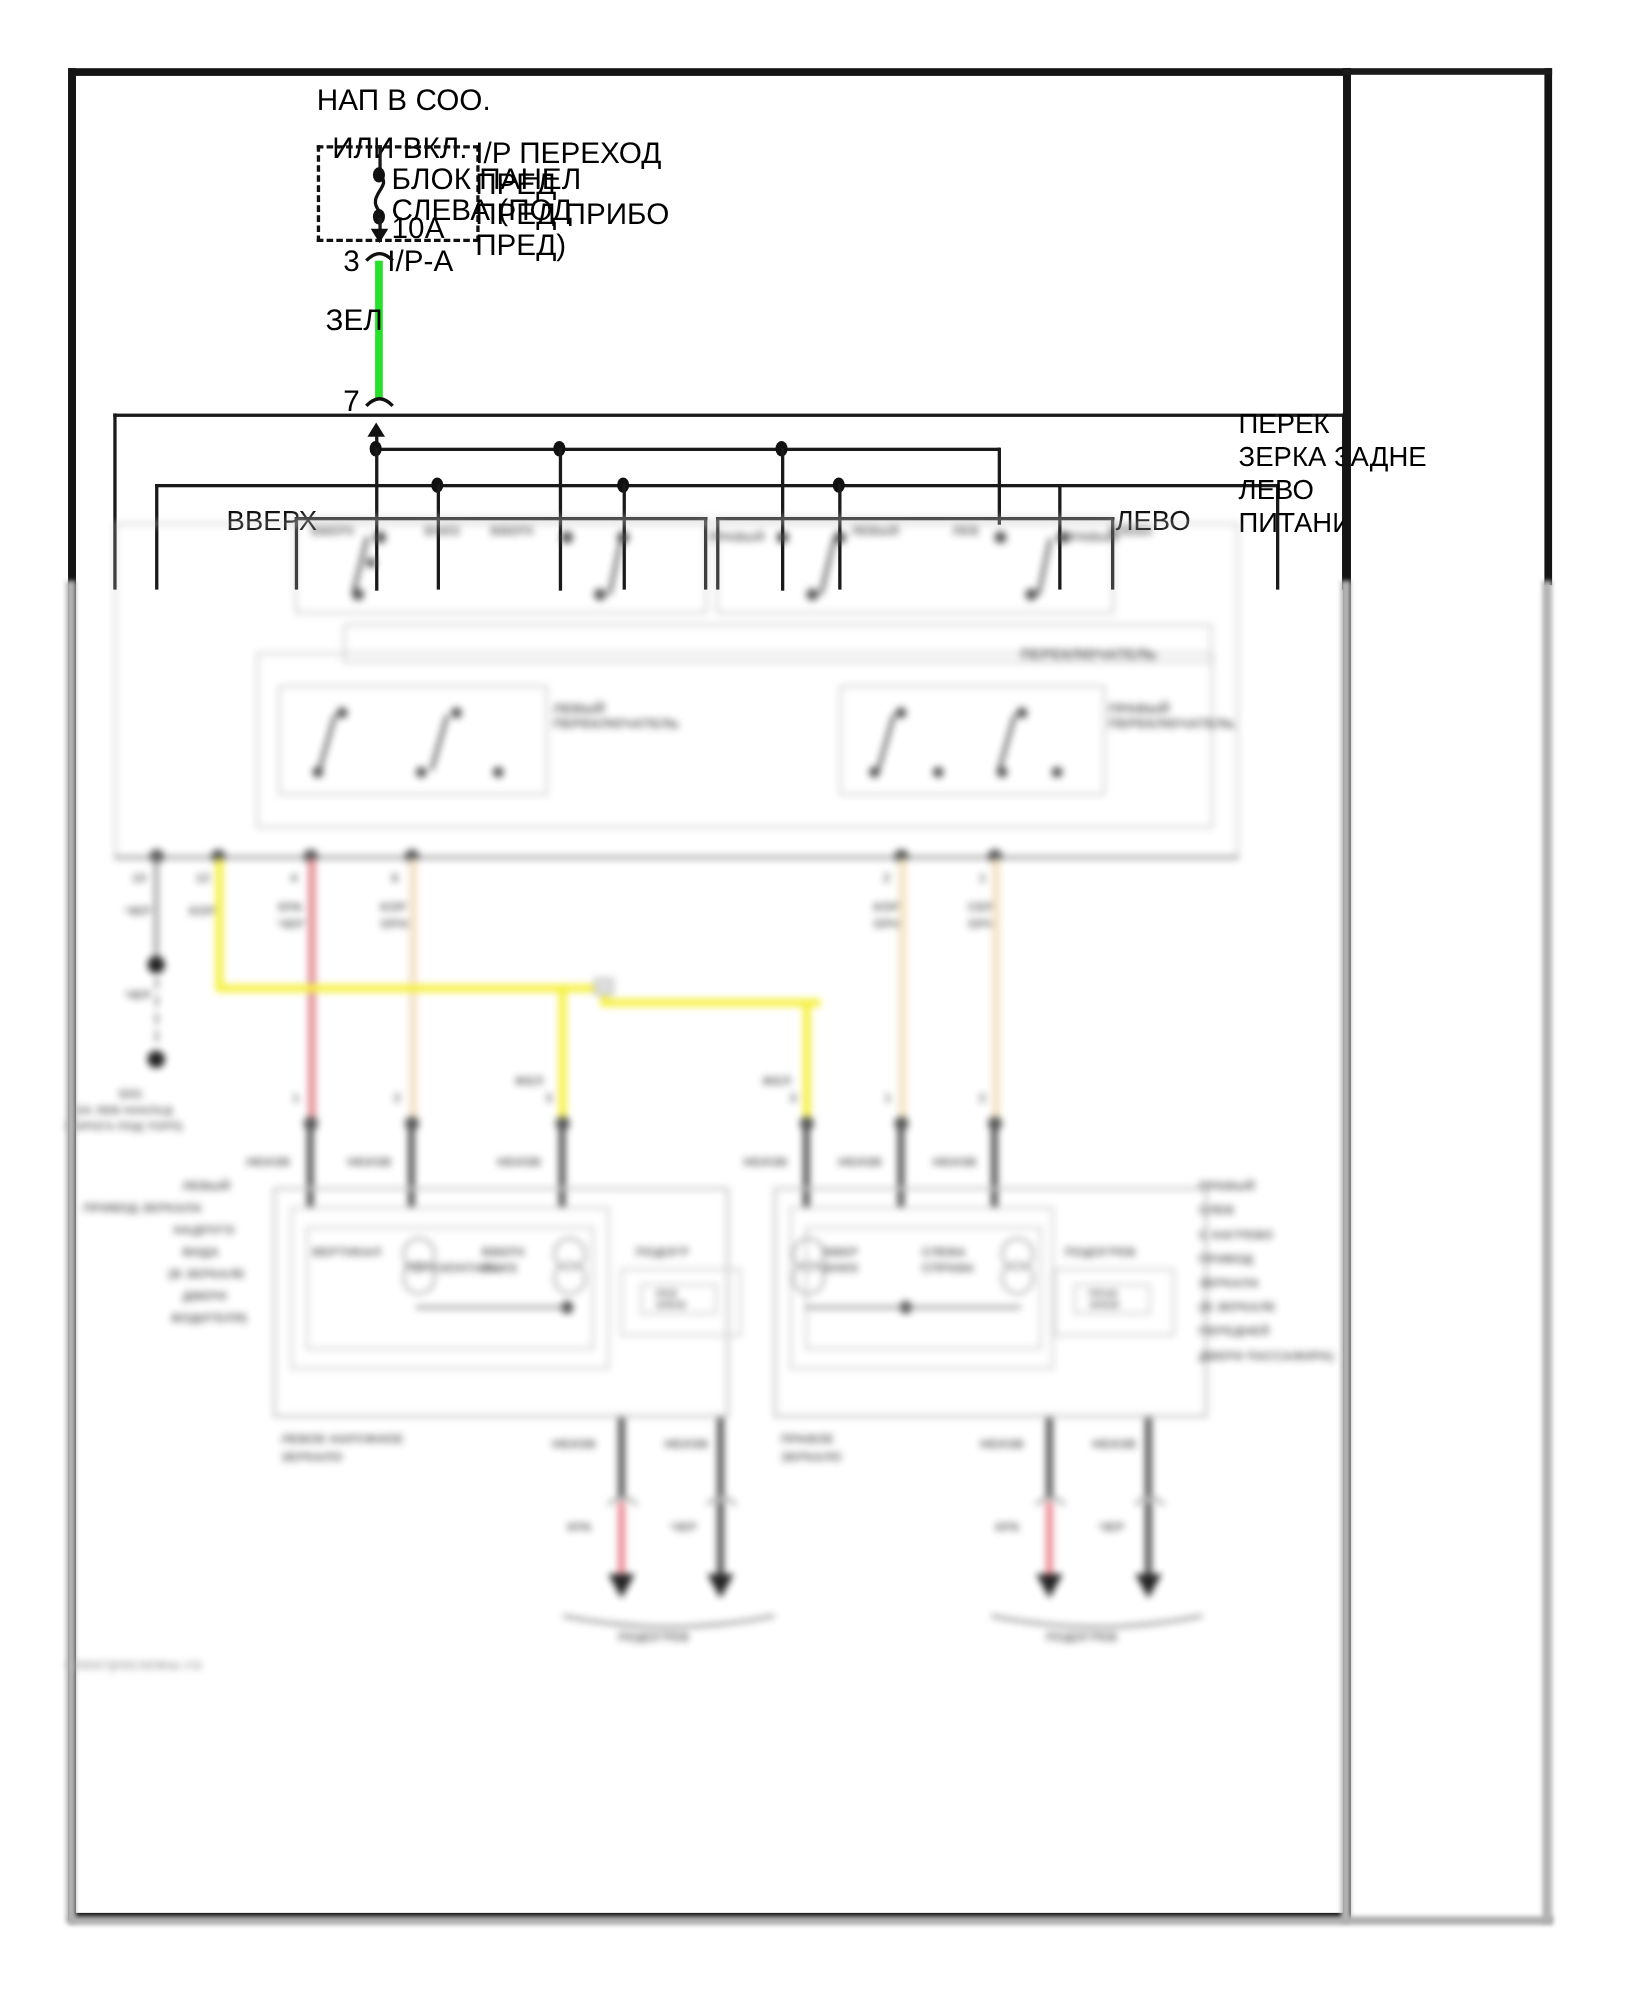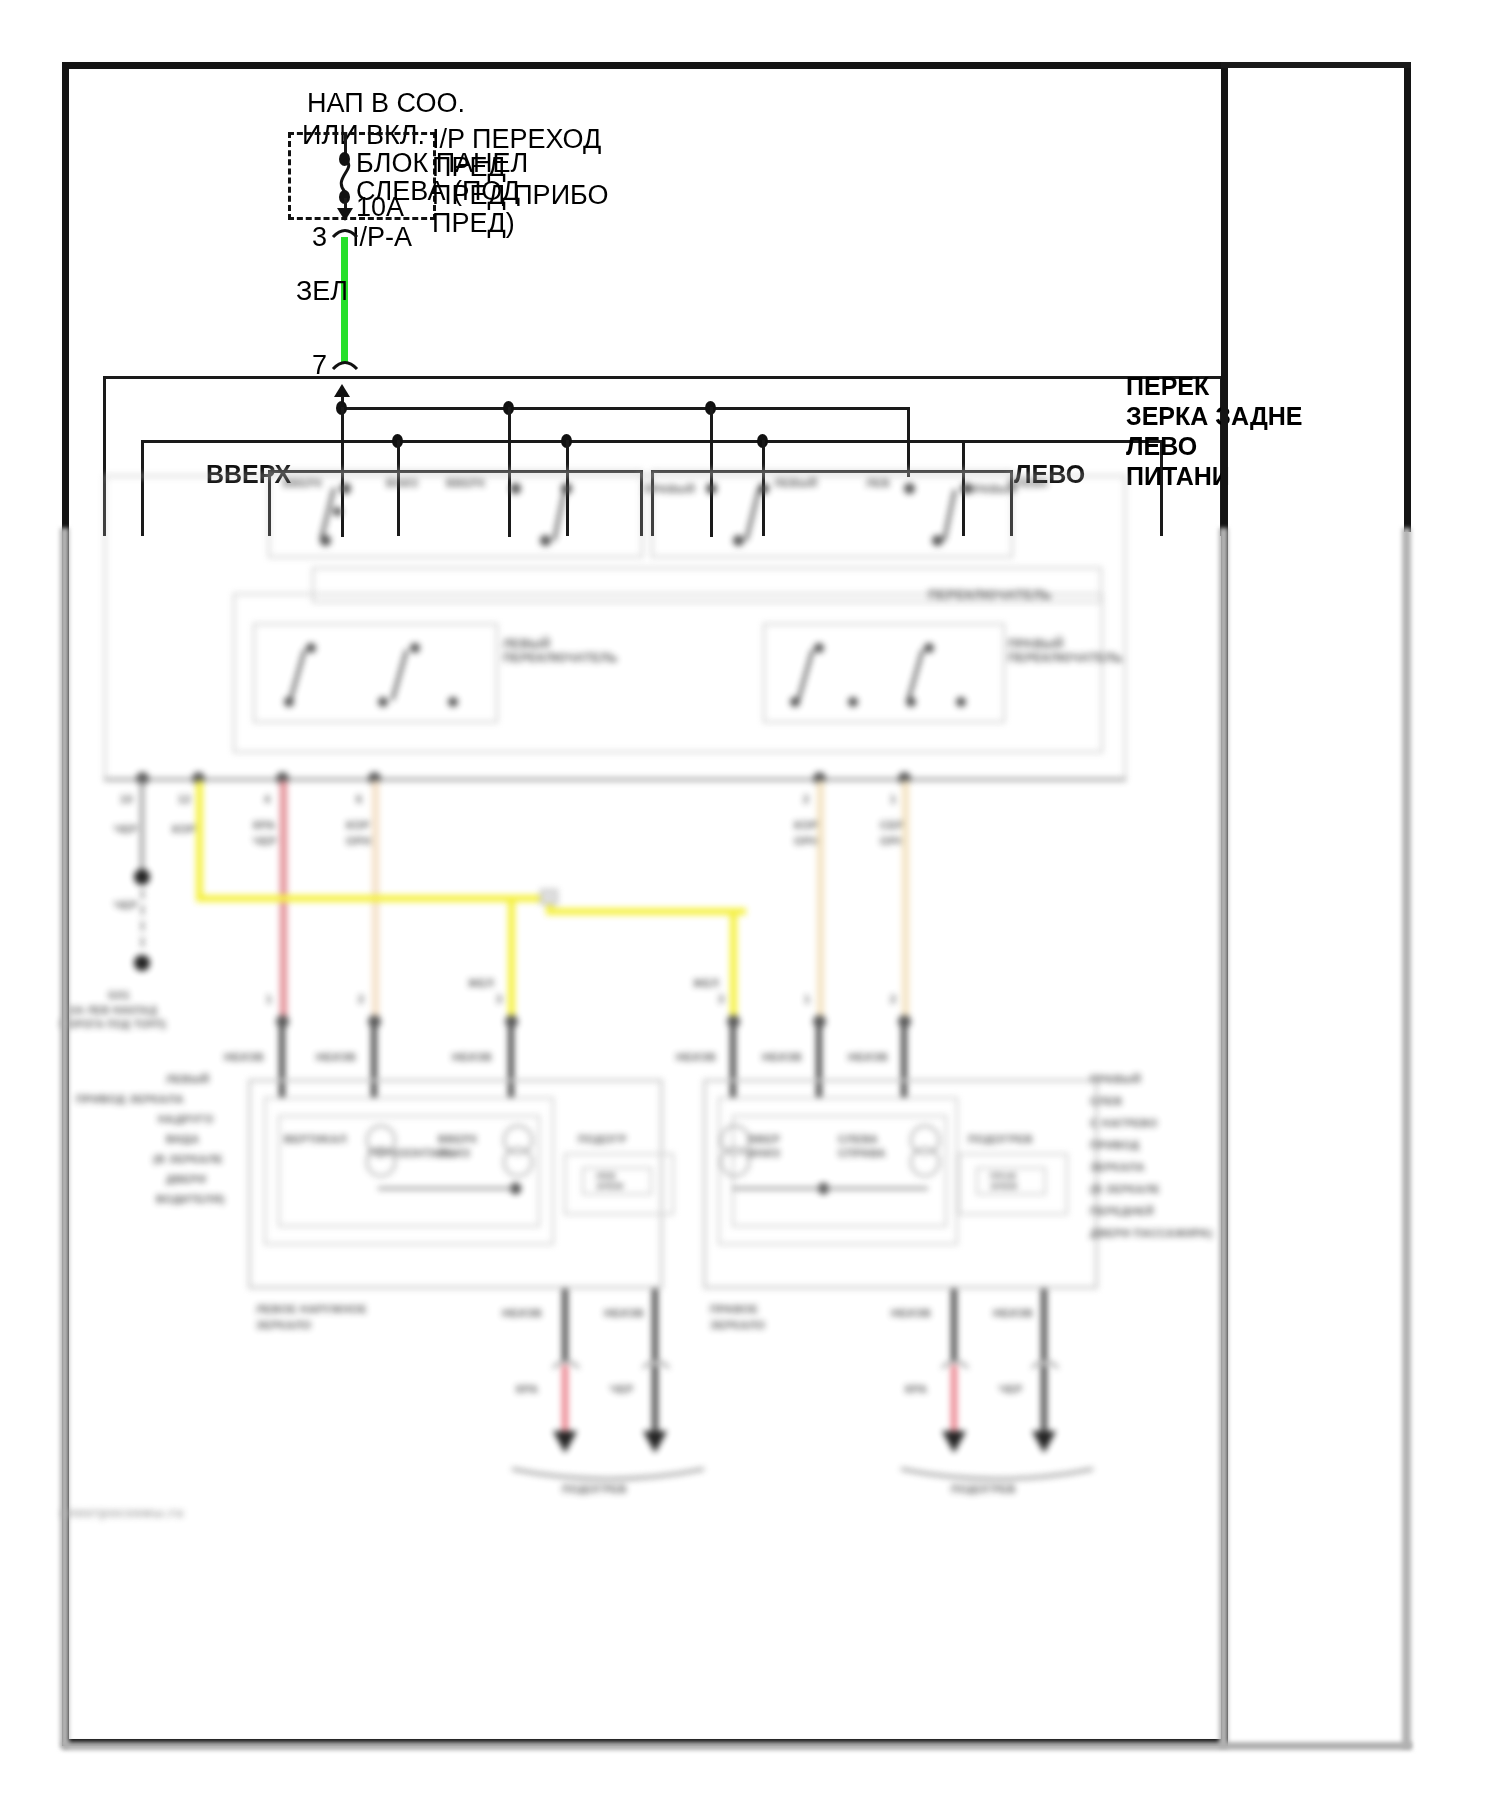--- a/index.html
+++ b/index.html
@@ -43,30 +43,30 @@
   .sidebar-blk{position:absolute;background:#141414;width:7px;}
   .sidebar-gry{position:absolute;background:#b4b4b4;width:9px;filter:blur(2px);}
 
   
   .arr-dn{position:absolute;width:0;height:0;border-left:8px solid transparent;
           border-right:8px solid transparent;border-top:13px solid #111;}
   .arr-up{position:absolute;width:0;height:0;border-left:8px solid transparent;
           border-right:8px solid transparent;border-bottom:13px solid #111;}
 
   .lbl-top{font-size:27px;font-weight:400;}
-  .lbl-mid{font-size:25px;font-weight:700;text-align:right;}
+  .lbl-mid{font-size:25px;font-weight:400;text-align:right;}
 </style>
 </head>
 <body>
 
 <div id="stage">
 
   <div id="frame"></div>
 
-  <div class="txt lbl-top" style="left:288px;top:88px;margin-left:19px;">НАП В СОО.</div>
+  <div class="txt lbl-top" style="left:288px;top:76px;">НАП В СОО.</div>
   <div class="txt lbl-top" style="left:302px;top:120px;">ИЛИ ВКЛ.</div>
 
   <div id="fusebox"></div>
 
   <div class="ln vl" style="left:344px;top:132px;height:28px;"></div>
   <div class="dot" style="left:339px;top:152px;"></div>
 
   <svg class="squig" style="left:330px;top:158px;" width="32" height="38">
     <path d="M15 2 C 28 10, 2 20, 15 34" stroke="#111" stroke-width="3" fill="none" stroke-linecap="round"></path>
   </svg>

